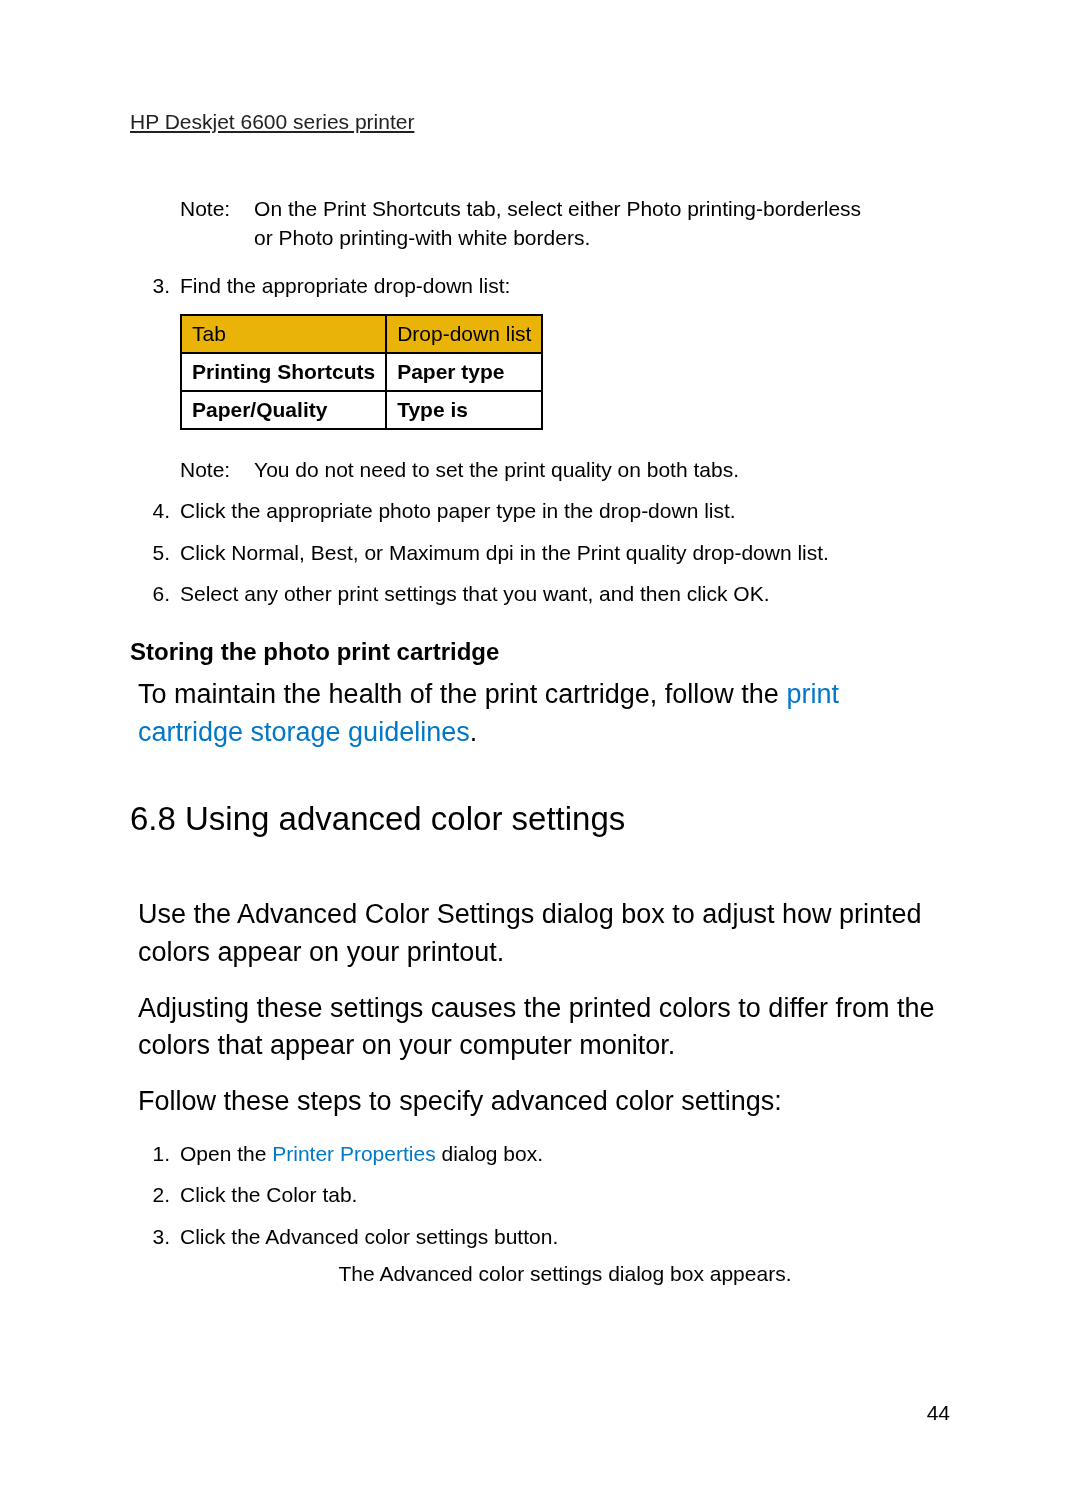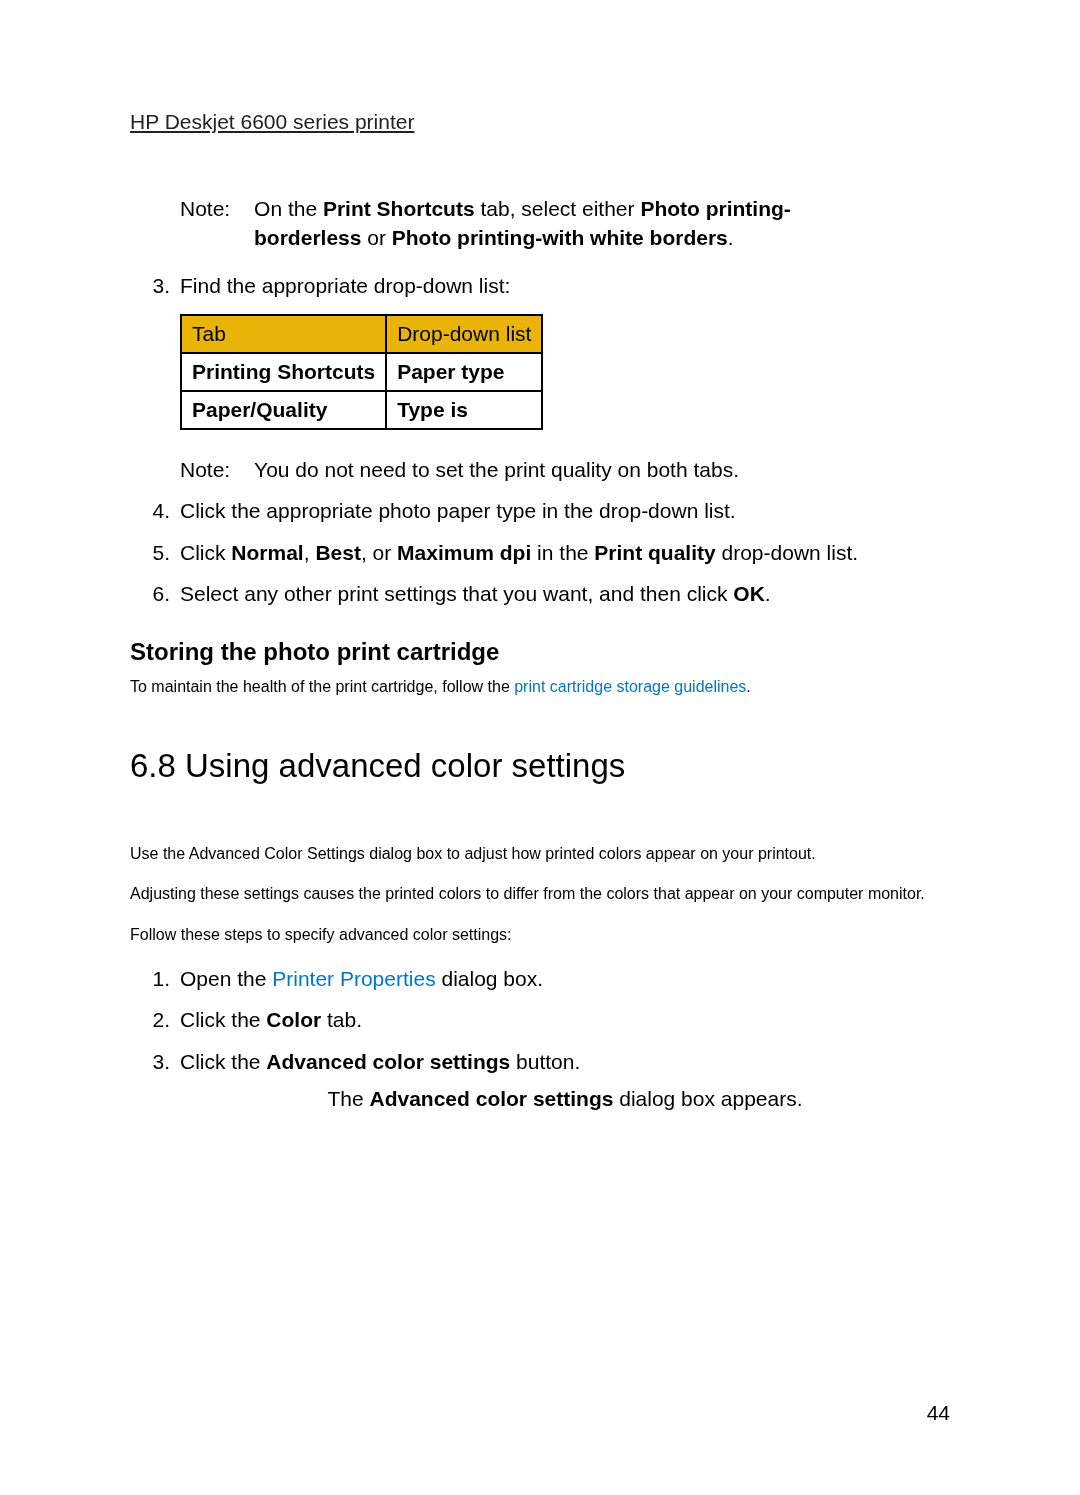--- a/index.html
+++ b/index.html
@@ -29,21 +29,21 @@
   .note-label {
     display: inline-block;
     vertical-align: top;
     margin-right: 18px;
   }
   .note-body {
     display: inline-block;
     vertical-align: top;
     width: 620px;
   }
-  .b { font-weight: bold; }
+  .b { font-weight: normal; }
   ol.steps { list-style: none; margin-left: 18px; }
   ol.steps > li {
     font-size: 21px;
     line-height: 1.4;
     margin-bottom: 12px;
     display: flex;
   }
   ol.steps > li .num {
     width: 32px;
     flex-shrink: 0;
@@ -68,23 +68,24 @@
     margin: 0 0 14px 50px;
     font-size: 21px;
   }
   .sub-note .note-body { width: 620px; }
   .section-h3 {
     font-size: 24px;
     font-weight: bold;
     margin: 30px 0 10px 0;
   }
   .para {
-    font-size: 16px;
+    font-size: 27px;
     line-height: 1.4;
     margin-bottom: 18px;
+    margin-left: 8px;
   }
   .link { color: #0077c8; }
   .h2 {
     font-size: 33px;
     font-weight: normal;
     margin: 48px 0 58px 0;
   }
   ol.steps2 { list-style: none; margin-left: 18px; }
   ol.steps2 > li {
     font-size: 21px;

